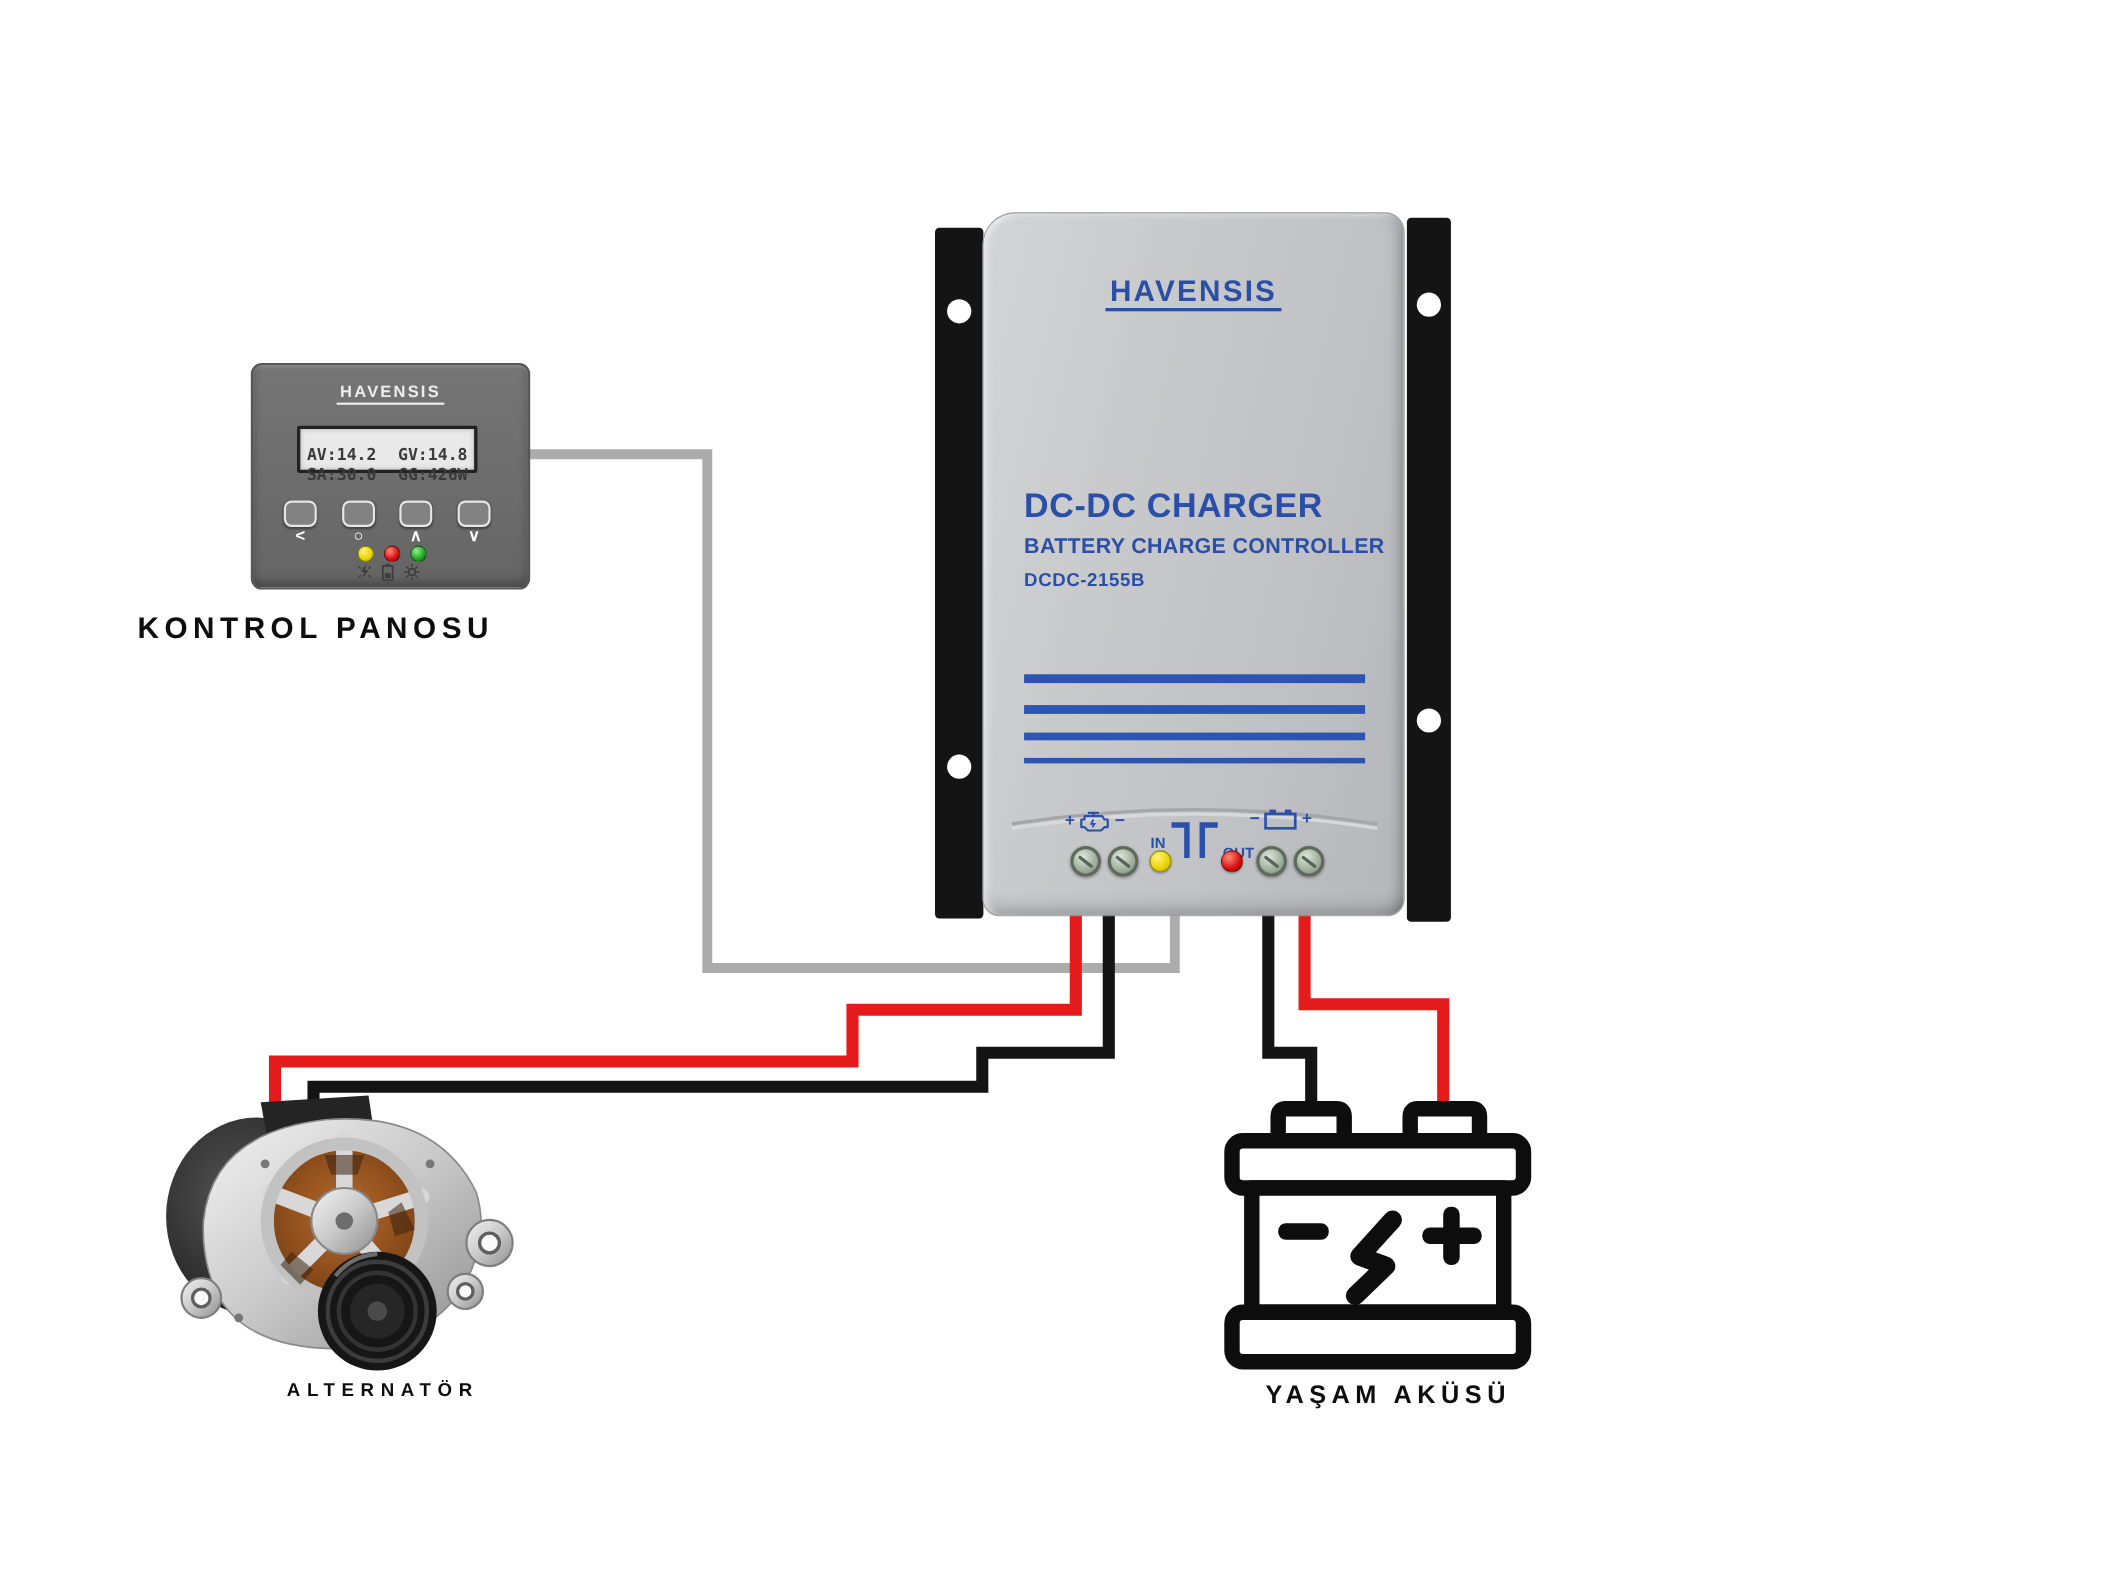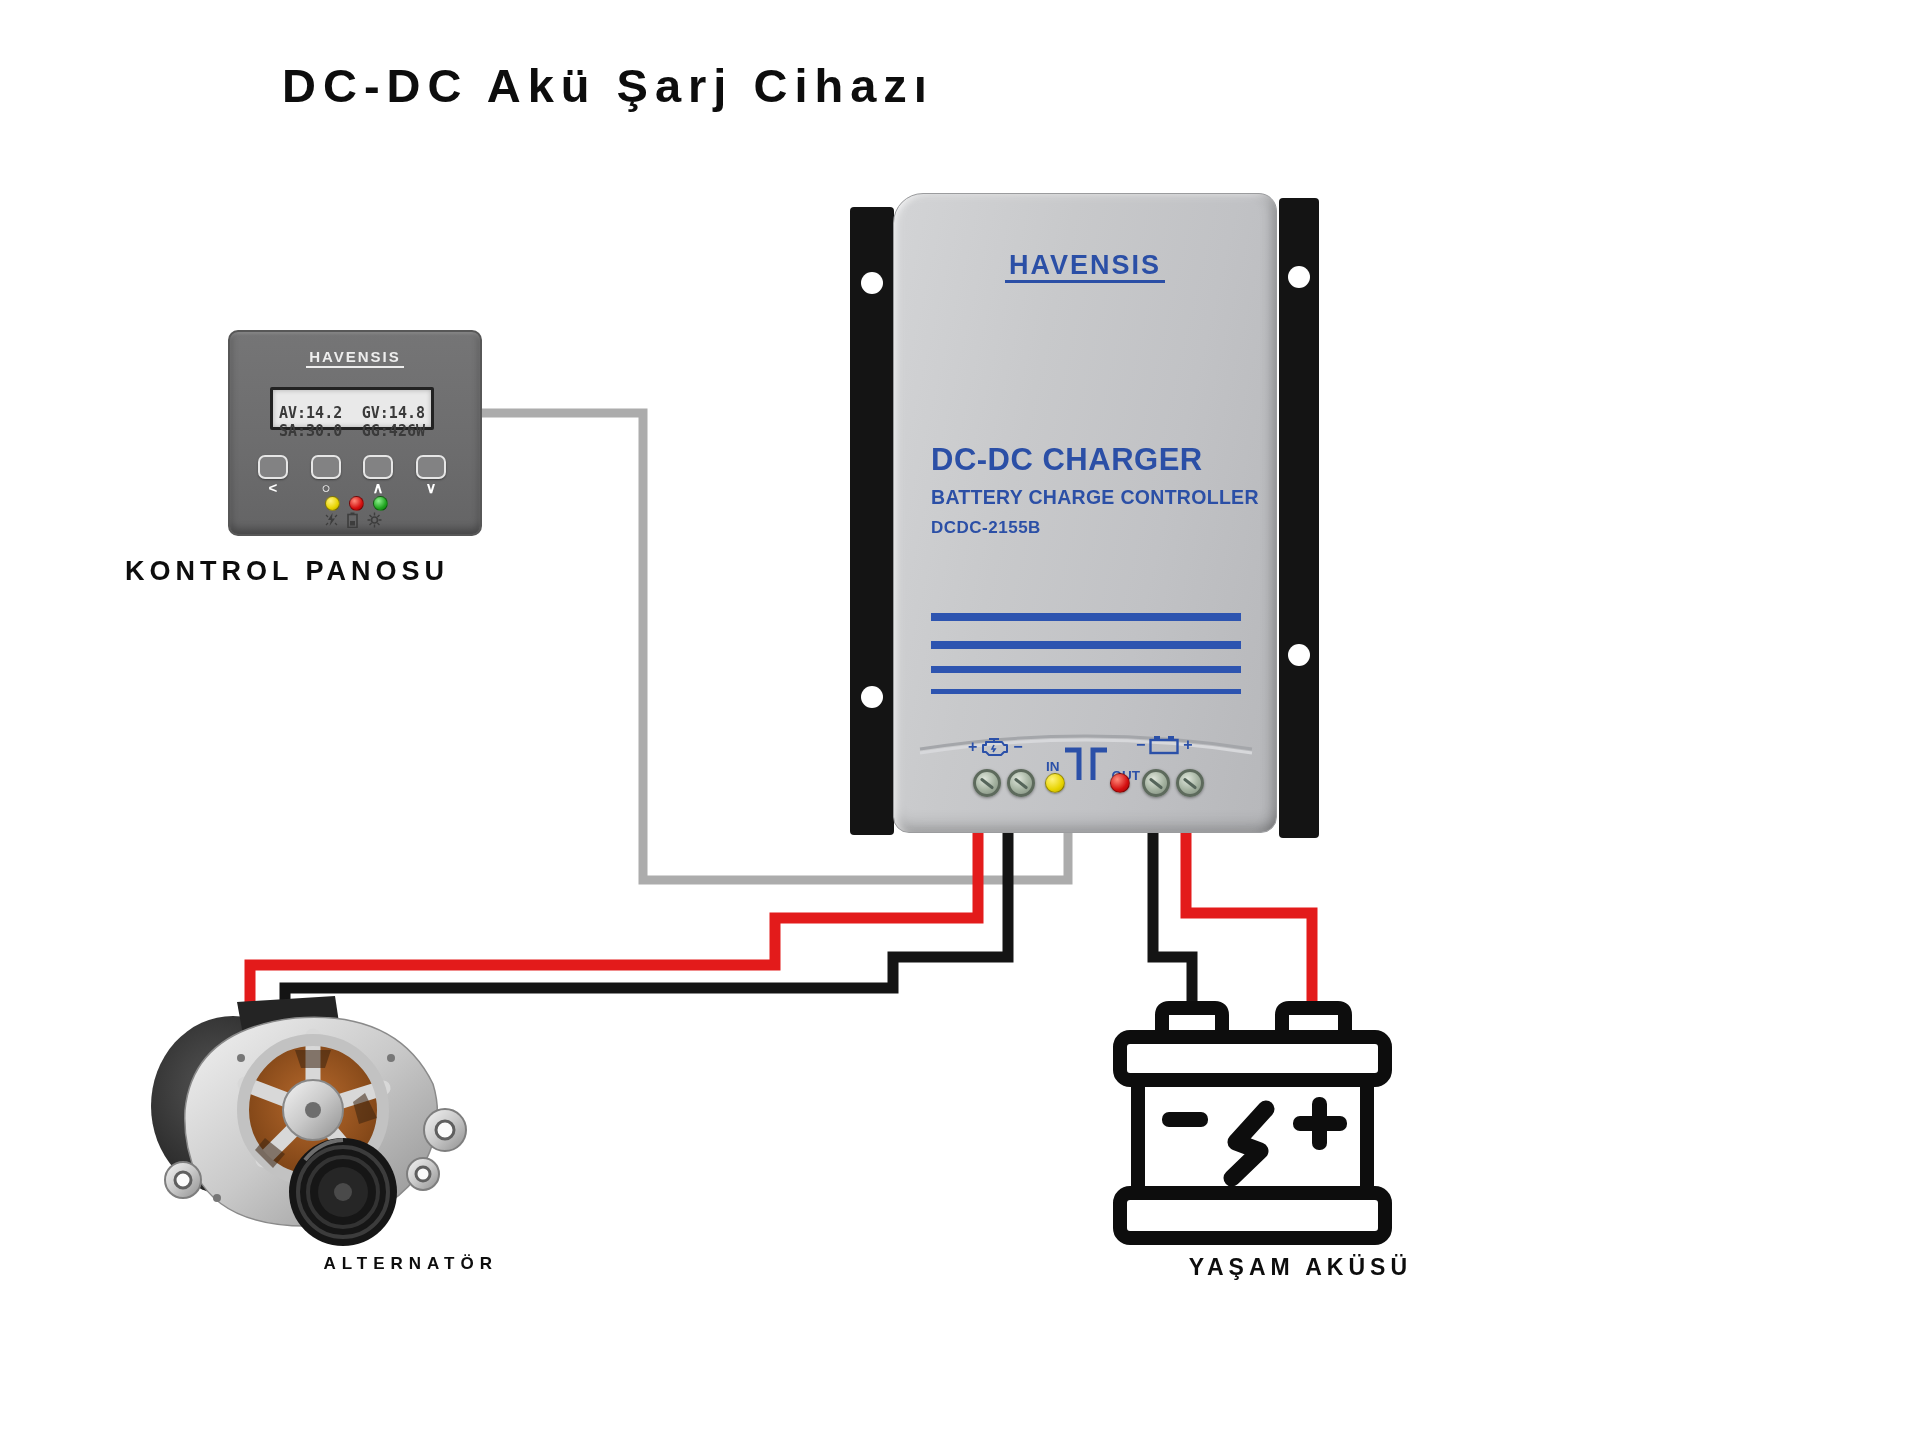--- a/index.html
+++ b/index.html
@@ -1,21 +1,21 @@
 <!DOCTYPE html>
 <html><head>
 <meta charset="utf-8">
 <style>
   html,body{margin:0;padding:0;background:#fff;}
   #stage{position:relative;width:1920px;height:1440px;background:#ffffff;overflow:hidden;
          font-family:"Liberation Sans",sans-serif;}
   
   .main-title{position:absolute;left:282px;top:58px;font-size:47px;font-weight:700;
               letter-spacing:7px;color:#0d0d0d;white-space:nowrap;}
-  .big-label{position:absolute;font-weight:700;color:#0d0d0d;text-align:right;white-space:nowrap;}
+  .big-label{position:absolute;font-weight:700;color:#0d0d0d;text-align:center;white-space:nowrap;}
   .lbl-panel{left:125px;top:556px;width:320px;font-size:27px;letter-spacing:5px;}
   .lbl-alt{left:198px;top:1254px;width:300px;font-size:17px;letter-spacing:6px;}
   .lbl-bat{left:1112px;top:1254px;width:300px;font-size:23px;letter-spacing:5px;}
   
   .wires{position:absolute;left:0;top:0;z-index:1;}
   
   .panel{position:absolute;left:228px;top:330px;width:250px;height:202px;z-index:3;
          background:linear-gradient(180deg,#757576,#6c6c6d 60%,#646465);
          border:2px solid #575757;border-radius:10px;
          box-shadow:inset 0 -5px 9px rgba(0,0,0,.3), inset 0 2px 3px rgba(255,255,255,.15);}
@@ -80,21 +80,20 @@
   .cled-out{left:216px;background:radial-gradient(circle at 35% 30%,#ff8a7a,#d40f0f 60%,#960202);}
   
   .alt-svg{position:absolute;left:145px;top:988px;z-index:2;}
   .bat-svg{position:absolute;left:1100px;top:990px;z-index:3;}
 </style>
 </head>
 <body>
 
 <div id="stage">
 
-  <div class="main-title">DC-DC Akü Şarj Cihazı</div>
 
   <svg class="wires" width="1920" height="1440" viewBox="0 0 1920 1440">
     <polyline points="473,413 643,413 643,880 1068,880 1068,826" fill="none" stroke="#acacac" stroke-width="9"></polyline>
     <polyline points="978,826 978,918 775,918 775,965 250,965 250,1015" fill="none" stroke="#e31b1b" stroke-width="11"></polyline>
     <polyline points="1008,826 1008,957 893,957 893,988 285,988 285,1018" fill="none" stroke="#141414" stroke-width="11"></polyline>
     <polyline points="1153,826 1153,957 1192,957 1192,1018" fill="none" stroke="#141414" stroke-width="11"></polyline>
     <polyline points="1186,826 1186,913 1312,913 1312,1018" fill="none" stroke="#e31b1b" stroke-width="11"></polyline>
   </svg>
 
   <div class="panel">

